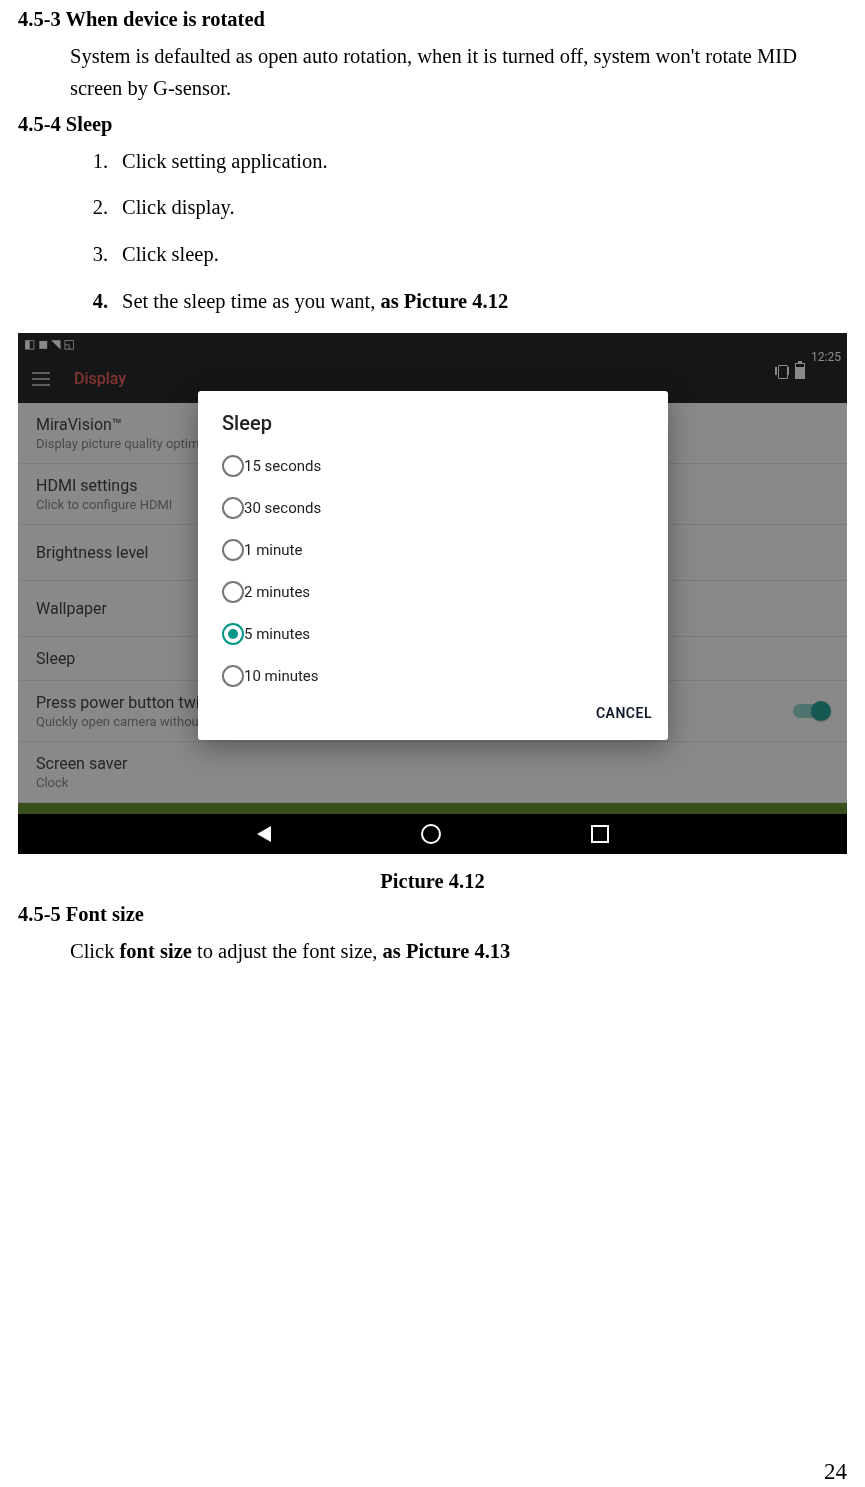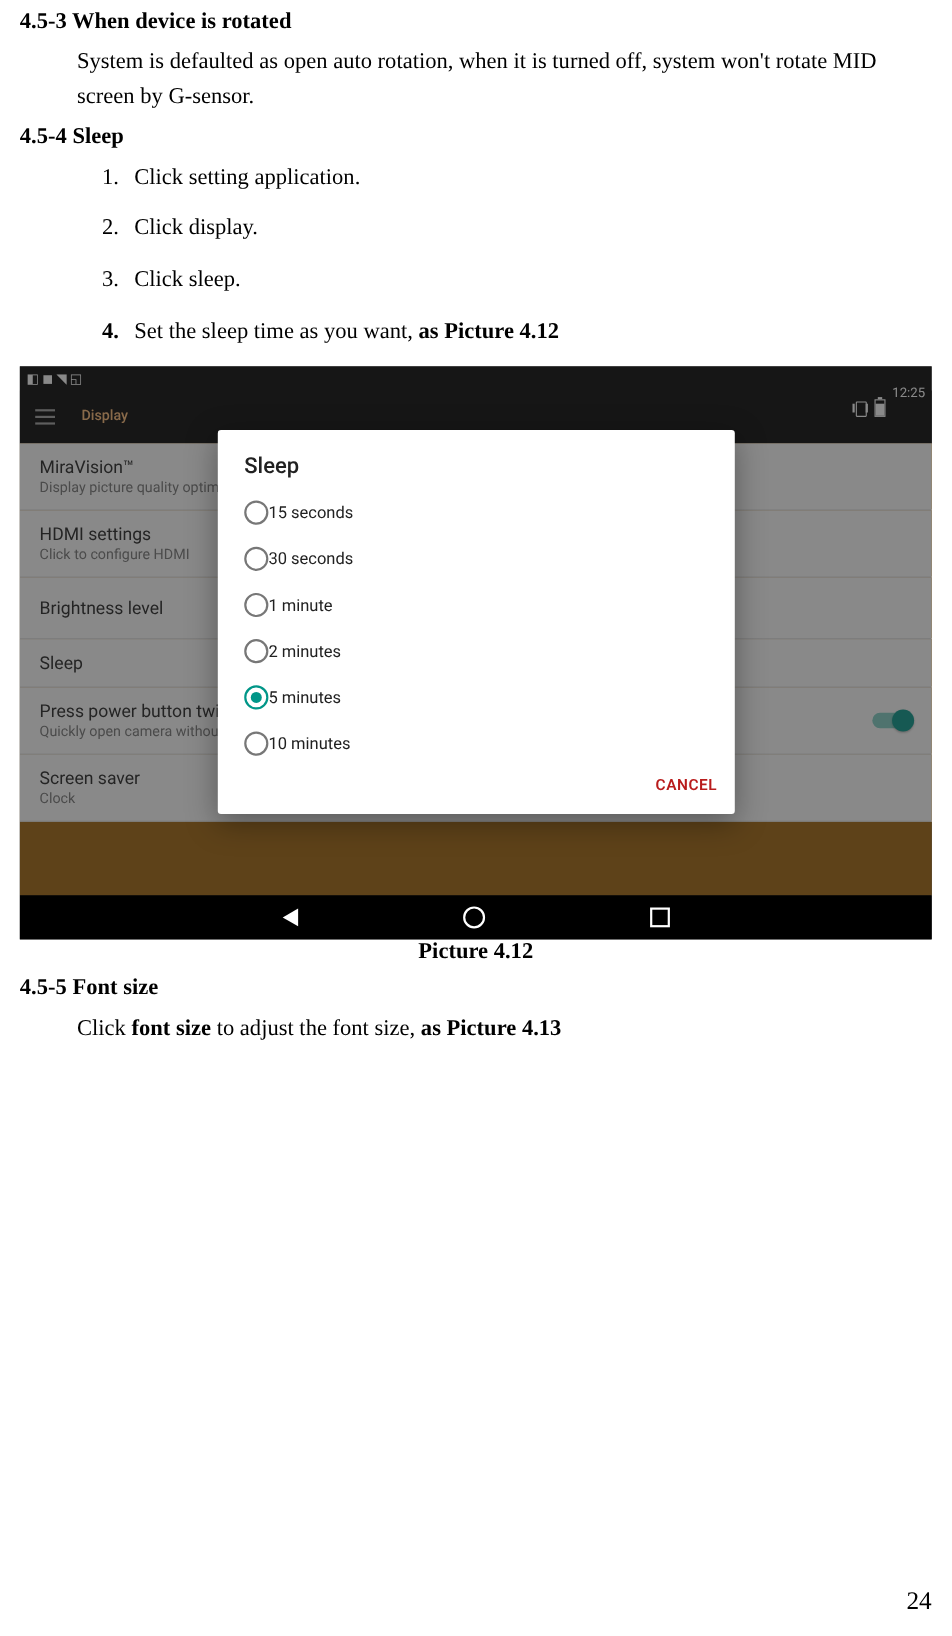--- a/index.html
+++ b/index.html
@@ -45,21 +45,21 @@
     left: -20px;
     width: 34px;
     text-align: right;
   }
   ol.steps li.bold-marker::before { font-weight: bold; }
   .bold { font-weight: bold; }
   .caption {
     text-align: center;
     font-weight: bold;
     font-size: 20.5px;
-    margin: 0 0 10px;
+    margin: 16px 0 10px;
   }
   .page-num {
     text-align: right;
     font-size: 23px;
     margin-top: 492px;
   }
 
   
   .shot {
     width: 829px;
@@ -89,26 +89,26 @@
     padding: 0 14px;
     gap: 24px;
   }
   .hamburger {
     width: 18px; height: 14px; position: relative;
   }
   .hamburger div {
     position: absolute; left: 0; right: 0; height: 2px; background: #9f9f9f;
   }
   .hamburger div:nth-child(1){top:0;} .hamburger div:nth-child(2){top:6px;} .hamburger div:nth-child(3){top:12px;}
-  .appbar-title { color: #fdba74; font-size: 13px; font-weight: 500; }
+  .appbar-title { color: #ef4444; font-size: 16px; font-weight: 500; }
 
   .settings-body {
     position: absolute;
     top: 70px; left: 0; right: 0; bottom: 40px;
-    background: #a16207;
+    background: #4d7c0f;
   }
   .s-row {
     background: #fff;
     border-bottom: 1px solid #e5e5e5;
     padding: 12px 18px 12px 18px;
     position: relative;
   }
   .s-row .t { font-size: 16px; color: #212121; }
   .s-row .sub { font-size: 13px; color: #757575; margin-top: 2px; }
   .s-row.single { padding-top: 18px; padding-bottom: 18px; }
@@ -139,21 +139,21 @@
     padding: 10px 24px;
     font-size: 15px; 
   }
   .radio {
     width: 18px; height: 18px; border: 2px solid #777; border-radius: 50%;
     display: inline-flex; align-items: center; justify-content: center;
   }
   .radio.sel { border-color: #009688; }
   .radio.sel::after { content:""; width:10px; height:10px; background:#009688; border-radius:50%; }
   .dlg-actions { text-align: right; padding: 6px 16px 10px; }
-  .dlg-cancel { color: #b91c1c; font-size: 14px; font-weight: 600; letter-spacing: .5px; }
+  .dlg-cancel { color: #0f172a; font-size: 14px; font-weight: 600; letter-spacing: .5px; }
 
   .navbar {
     position: absolute; left:0; right:0; bottom:0; height:40px; background:#000;
     display:flex; justify-content:center; align-items:center; gap:150px;
   }
   .nav-tri {
     width:0; height:0; border-top:8px solid transparent; border-bottom:8px solid transparent;
     border-right:14px solid #fff;
   }
   .nav-circle { width:16px; height:16px; border:2px solid #fff; border-radius:50%; }
@@ -210,20 +210,23 @@
         <div class="t">MiraVision™</div>
         <div class="sub">Display picture quality optimization</div>
       </div>
       <div class="s-row">
         <div class="t">HDMI settings</div>
         <div class="sub">Click to configure HDMI</div>
       </div>
       <div class="s-row single">
         <div class="t">Brightness level</div>
       </div>
+      <div class="s-row single">
+        <div class="t">Wallpaper</div>
+      </div>
       <div class="s-row">
         <div class="t">Sleep</div>
       </div>
       <div class="s-row">
         <div class="t">Press power button twice for camera</div>
         <div class="sub">Quickly open camera without unlocking your screen</div>
         <span class="switch">
             <span class="track"></span>
             <span class="thumb"></span>
           </span>

